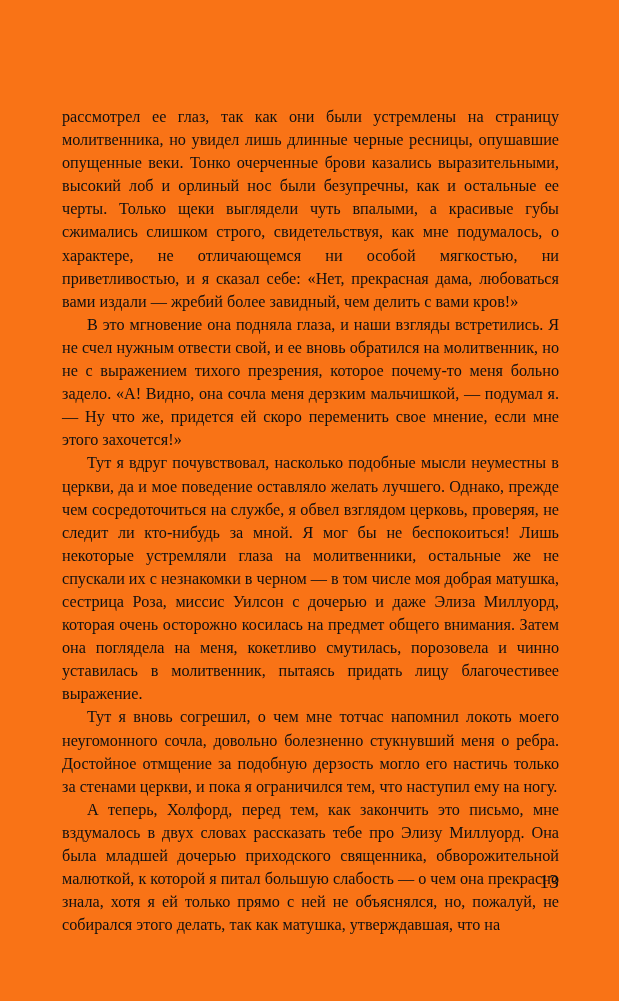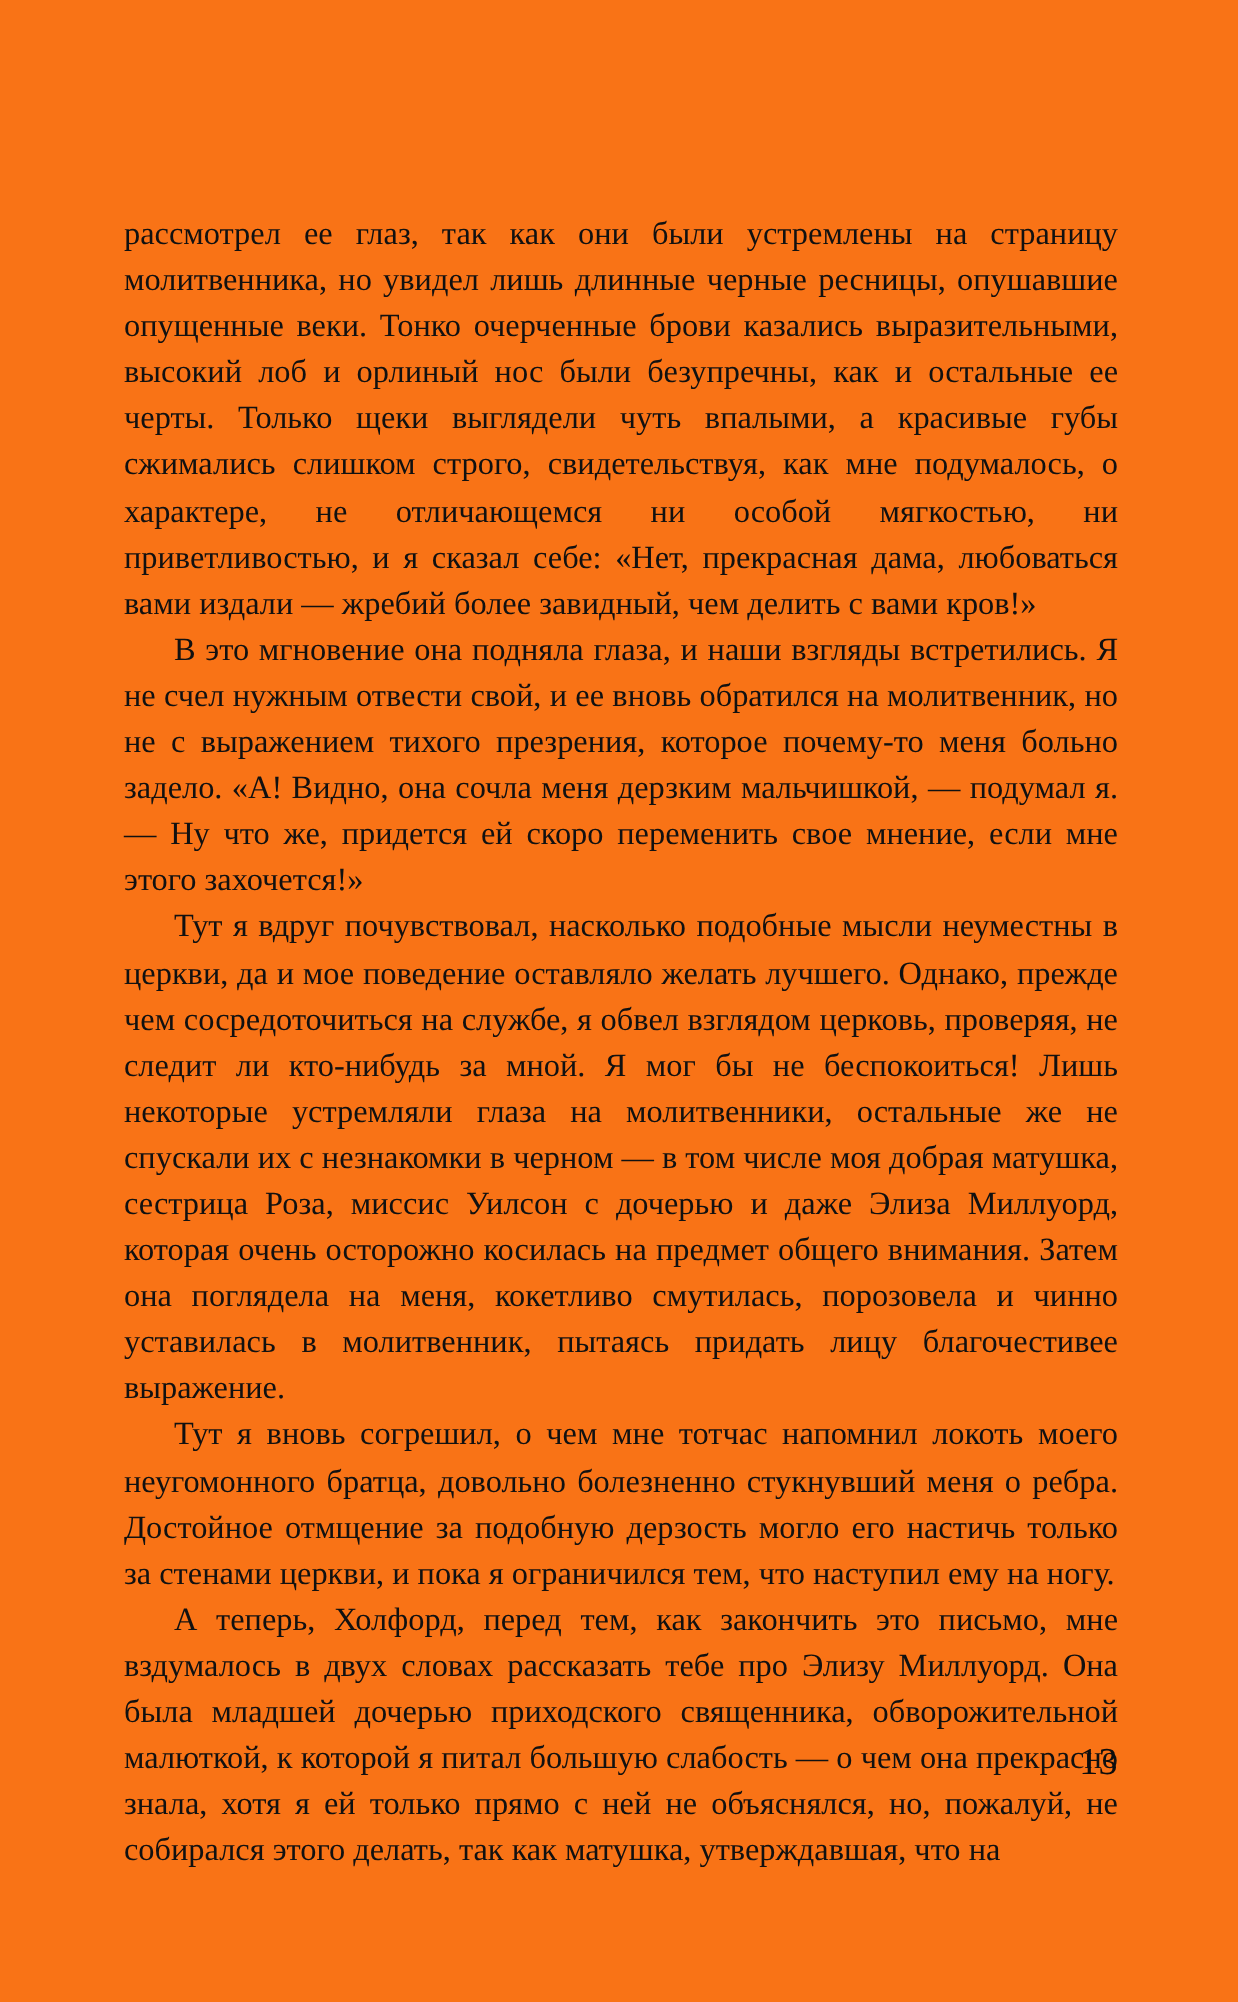--- a/index.html
+++ b/index.html
@@ -57,17 +57,17 @@
   }
 </style>
 </head>
 <body>
 
 <div class="page">
   <div class="text-block">
     <p class="para">рассмотрел ее глаз, так как они были устремлены на страницу молитвенника, но увидел лишь длинные черные ресницы, опушавшие опущенные веки. Тонко очерченные брови казались выразительными, высокий лоб и орлиный нос были безупречны, как и остальные ее черты. Только щеки выглядели чуть впалыми, а красивые губы сжимались слишком строго, свидетельствуя, как мне подумалось, о характере, не отличающемся ни особой мягкостью, ни приветливостью, и я сказал себе: «Нет, прекрасная дама, любоваться вами издали — жребий более завидный, чем делить с вами кров!»</p>
     <p class="para indented">В это мгновение она подняла глаза, и наши взгляды встретились. Я не счел нужным отвести свой, и ее вновь обратился на молитвенник, но не с выражением тихого презрения, которое почему-то меня больно задело. «А! Видно, она сочла меня дерзким мальчишкой, — подумал я. — Ну что же, придется ей скоро переменить свое мнение, если мне этого захочется!»</p>
     <p class="para indented">Тут я вдруг почувствовал, насколько подобные мысли неуместны в церкви, да и мое поведение оставляло желать лучшего. Однако, прежде чем сосредоточиться на службе, я обвел взглядом церковь, проверяя, не следит ли кто-нибудь за мной. Я мог бы не беспокоиться! Лишь некоторые устремляли глаза на молитвенники, остальные же не спускали их с незнакомки в черном — в том числе моя добрая матушка, сестрица Роза, миссис Уилсон с дочерью и даже Элиза Миллуорд, которая очень осторожно косилась на предмет общего внимания. Затем она поглядела на меня, кокетливо смутилась, порозовела и чинно уставилась в молитвенник, пытаясь придать лицу благочестивее выражение.</p>
-    <p class="para indented">Тут я вновь согрешил, о чем мне тотчас напомнил локоть моего неугомонного братца, довольно болезненно стукнувший меня о ребра. Достойное отмщение за подобную дерзость могло его настичь только за стенами церкви, и пока я ограничился тем, что наступил ему на ногу.</p>
+    <p class="para indented">Тут я вновь согрешил, о чем мне тотчас напомнил локоть моего неугомонного сочла, довольно болезненно стукнувший меня о ребра. Достойное отмщение за подобную дерзость могло его настичь только за стенами церкви, и пока я ограничился тем, что наступил ему на ногу.</p>
     <p class="para indented last">А теперь, Холфорд, перед тем, как закончить это письмо, мне вздумалось в двух словах рассказать тебе про Элизу Миллуорд. Она была младшей дочерью приходского священника, обворожительной малюткой, к которой я питал большую слабость — о чем она прекрасно знала, хотя я ей только прямо с ней не объяснялся, но, пожалуй, не собирался этого делать, так как матушка, утверждавшая, что на</p>
   </div>
   <div class="page-number">13</div>
 </div>
 
 </body></html>

